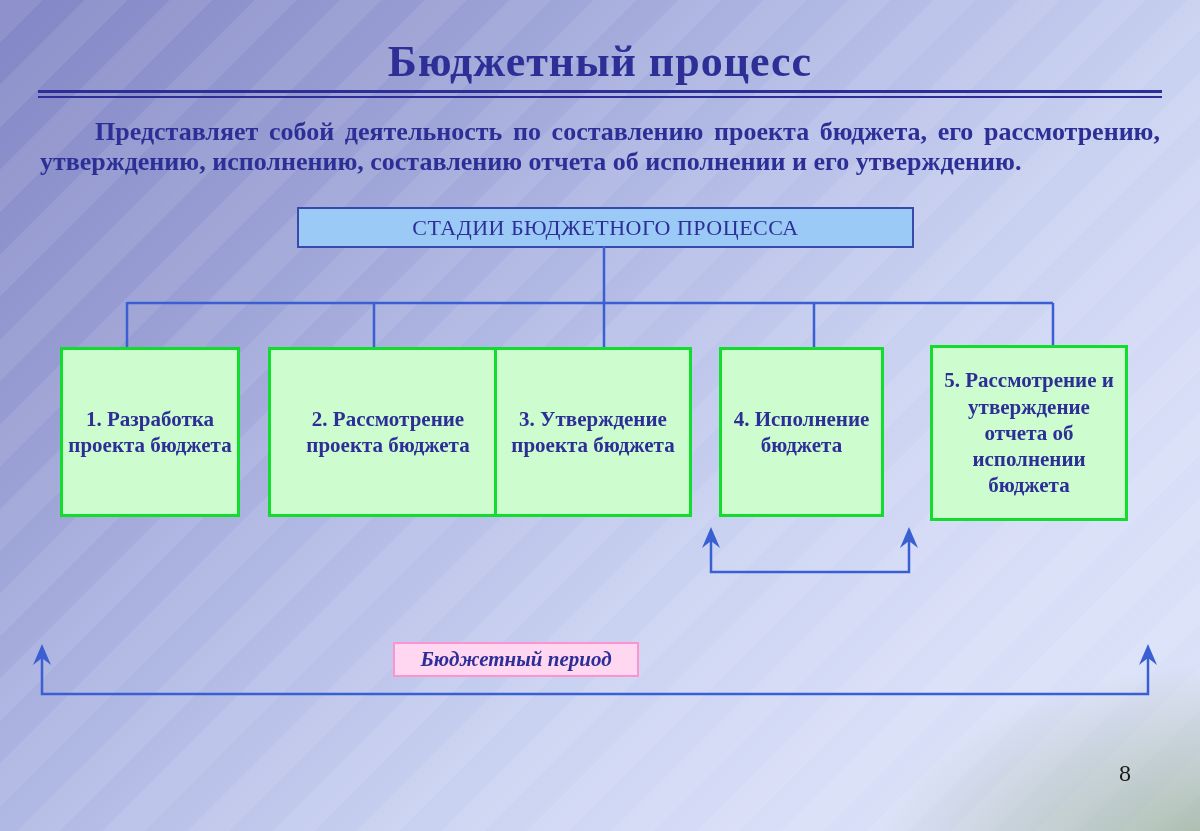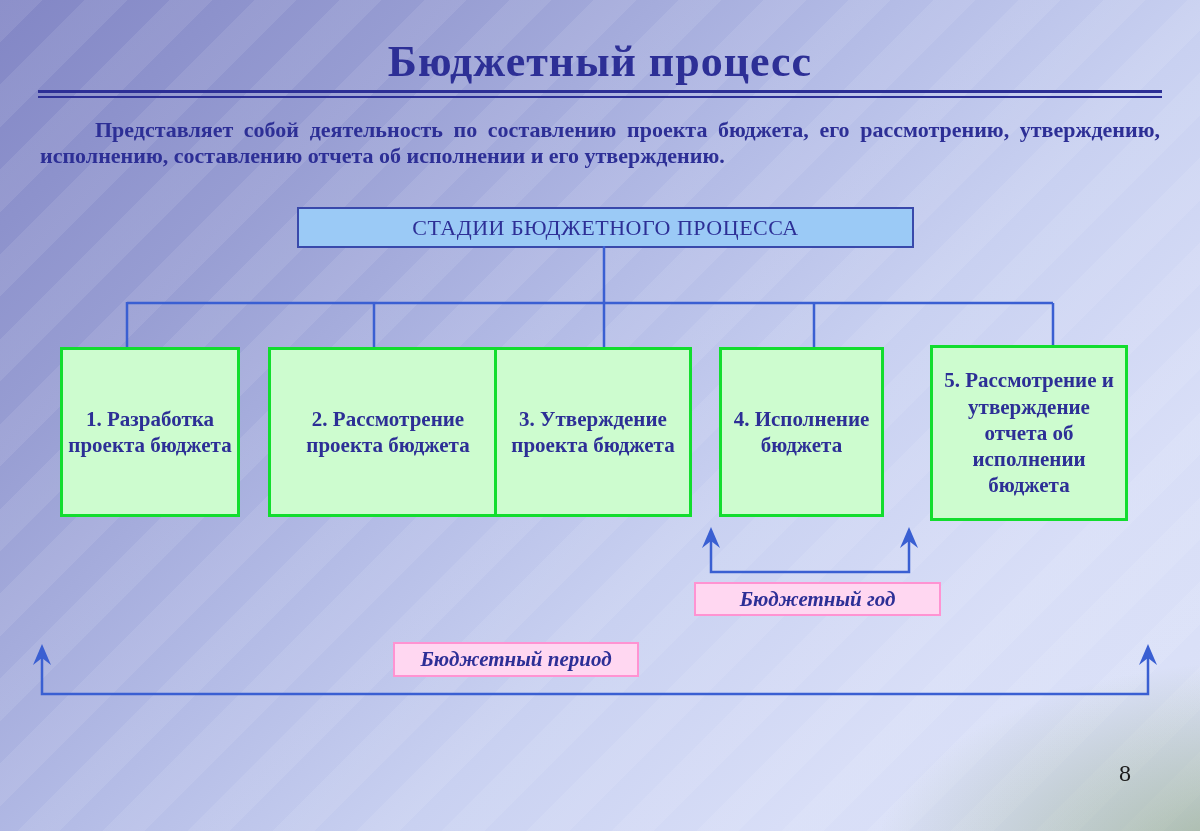--- a/index.html
+++ b/index.html
@@ -23,21 +23,21 @@
   }
 
   .title-rule {
     position: absolute; left: 38px; top: 90px; width: 1124px; height: 3px;
     border-top: 3px solid var(--navy-text);
     border-bottom: 2px solid var(--navy-text);
   }
 
   .intro {
     position: absolute; left: 40px; top: 117px; width: 1120px;
-    font-size: 22px; font-weight: bold; line-height: 1.17;
+    font-size: 26px; font-weight: bold; line-height: 1.17;
     color: var(--navy-text);
     text-align: justify; text-indent: 55px;
   }
 
   .root-box {
     position: absolute; left: 297px; top: 207px; width: 613px; height: 37px;
     background: var(--root-box-fill);
     border: 2px solid var(--root-box-border);
     display: flex; align-items: center; justify-content: center;
     font-size: 22px; font-weight: normal; letter-spacing: 0.5px;
@@ -120,23 +120,20 @@
   <div class="stage stage-3">
     <span>3. Утверждение проекта бюджета</span>
   </div>
   <div class="stage stage-4">
     <span>4. Исполнение бюджета</span>
   </div>
   <div class="stage stage-5">
     <span>5. Рассмотрение и утверждение отчета об исполнении бюджета</span>
   </div>
 
-  <div class="pink-label budget-year">
-    <span>Бюджетный год</span>
-  </div>
 
   <div class="pink-label budget-period">
     <span>Бюджетный период</span>
   </div>
 
   <div class="page-number">8</div>
 
 </div>
 
 </body></html>

